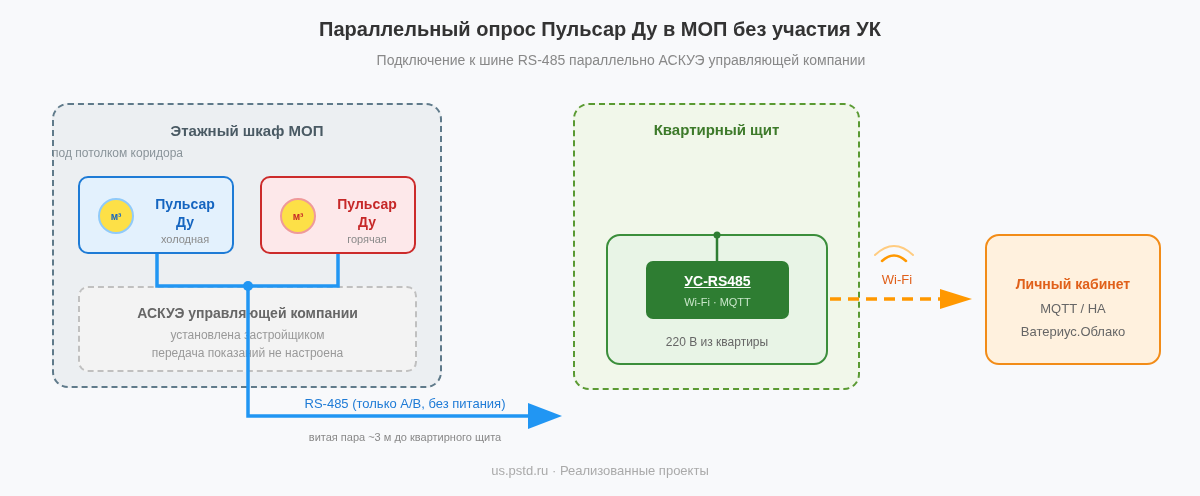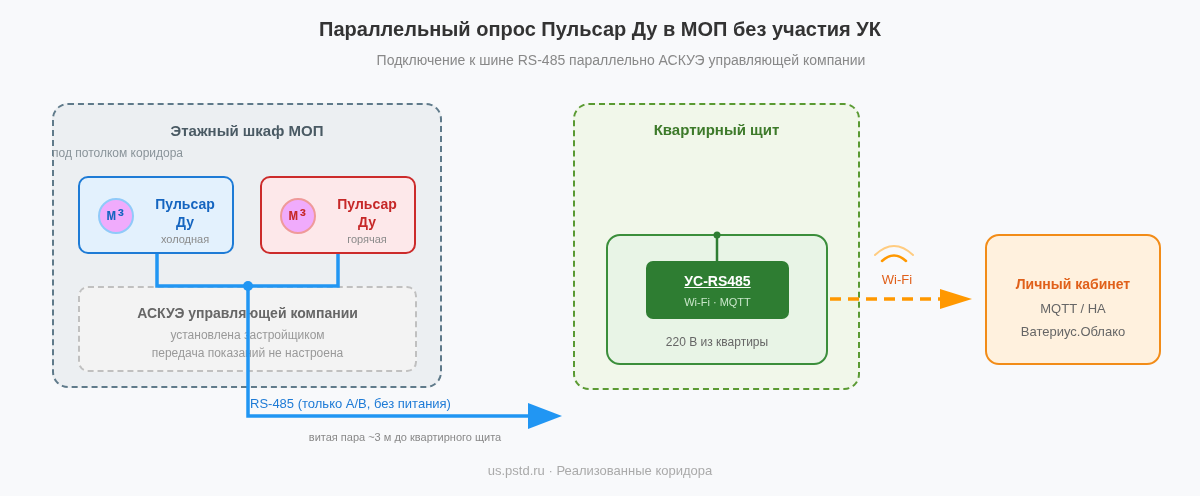--- a/index.html
+++ b/index.html
@@ -7,22 +7,22 @@
          font-family:"Liberation Sans", sans-serif; }
   .abs { position:absolute; }
   .title { left:0; width:1200px; top:18px; text-align:center; font-size:20px; font-weight:bold; color:#333; }
   .subtitle { left:0; width:1200px; top:52px; text-align:center; font-size:14px; color:#888;margin-left:21px; }
   .cabinet { left:52px; top:103px; width:390px; height:285px; border:2.5px dashed #5f7a8a; border-radius:16px; background:#eceff2; box-sizing:border-box; }
   .cab-title { left:52px; width:390px; top:122px; text-align:center; font-size:15px; font-weight:bold; color:#4a5a64; }
   .cab-sub { left:52px; width:390px; top:146px; text-align:left; font-size:12px; color:#8a949a; }
   .meter { width:156px; height:78px; border-radius:10px; box-sizing:border-box; border:2.5px solid; }
   .meter.cold { left:78px; top:176px; background:#e3f1fd; border-color:#1e7bd6; }
   .meter.hot { left:260px; top:176px; background:#fde8ea; border-color:#cc2b2b; }
-  .badge { width:36px; height:36px; border-radius:50%; background:#f0abfc; border:2px solid; box-sizing:border-box;
-           display:flex; align-items:center; justify-content:center; font-size:16px; font-weight:bold;font-family:Liberation Mono, monospace; }
+  .badge { width:36px; height:36px; border-radius:50%; background:#fde047; border:2px solid; box-sizing:border-box;
+           display:flex; align-items:center; justify-content:center; font-size:10px; font-weight:bold; }
   .meter .badge { left:18px; top:20px; }
   .cold .badge { border-color:#90caf9; color:#1565c0; }
   .hot .badge { border-color:#ef9a9a; color:#c62828; }
   .m-name { left:66px; width:78px; top:17px; text-align:center; font-size:14px; font-weight:bold; line-height:18px; }
   .cold .m-name { color:#1565c0; } .hot .m-name { color:#c62828; }
   .m-sub { left:66px; width:78px; top:55px; text-align:center; font-size:11px; color:#8a8a8a; }
   .askue { left:78px; top:286px; width:339px; height:86px; border:2px dashed #c0c0c0; border-radius:10px; background:#f3f3f3; box-sizing:border-box; }
   .askue-title { left:78px; width:339px; top:305px; text-align:center; font-size:14px; font-weight:bold; color:#666; }
   .askue-l1 { left:78px; width:339px; top:328px; text-align:center; font-size:12px; color:#999; }
   .askue-l2 { left:78px; width:339px; top:346px; text-align:center; font-size:12px; color:#999; }
@@ -31,21 +31,21 @@
   .inner { left:606px; top:234px; width:222px; height:131px; border:2.5px solid #3b8e3b; border-radius:14px; background:#e8f4e6; box-sizing:border-box; }
   .device { left:646px; top:261px; width:143px; height:58px; border-radius:7px; background:#2e7d32; }
   .dev-name { left:646px; width:143px; top:273px; text-align:center; font-size:14px; font-weight:bold; color:#fff;text-decoration:underline; }
   .dev-sub { left:646px; width:143px; top:296px; text-align:center; font-size:11px; color:#c8e6c9; }
   .power { left:606px; width:222px; top:335px; text-align:center; font-size:12px; color:#666; }
   .cloud { left:985px; top:234px; width:176px; height:131px; border:2.5px solid #f28c18; border-radius:14px; background:#fff1de; box-sizing:border-box; }
   .cloud-title { left:985px; width:176px; top:276px; text-align:center; font-size:14px; font-weight:bold; color:#e0601a; }
   .cloud-l1 { left:985px; width:176px; top:301px; text-align:center; font-size:13px; color:#666; }
   .cloud-l2 { left:985px; width:176px; top:324px; text-align:center; font-size:13px; color:#666; }
   .wifi-label { left:872px; width:50px; top:272px; text-align:center; font-size:13px; color:#e0601a; }
-  .rs-label { left:250px; width:310px; top:396px; text-align:left; font-size:13px; color:#1e7bd6; }
+  .rs-label { left:250px; width:310px; top:396px; text-align:center; font-size:13px; color:#1e7bd6; }
   .rs-sub { left:270px; width:270px; top:431px; text-align:center; font-size:11px; color:#888; }
   .footer { left:0; width:1200px; top:463px; text-align:center; font-size:13px; color:#aaa; }
   svg.lines { position:absolute; left:0; top:0; }
 </style>
 </head>
 <body>
 
 <div class="abs title">Параллельный опрос Пульсар Ду в МОП без участия УК</div>
 <div class="abs subtitle">Подключение к шине RS-485 параллельно АСКУЭ управляющей компании</div>
 
@@ -98,13 +98,13 @@
   <g fill="none" stroke-linecap="round">
     <path d="M875,255 Q894,237 913,255" stroke="#ffcc80" stroke-width="2"></path>
     <path d="M882,261 Q894,250 906,261" stroke="#ff9800" stroke-width="2.5"></path>
   </g>
 </svg>
 
 <div class="abs wifi-label">Wi-Fi</div>
 <div class="abs rs-label">RS-485 (только A/B, без питания)</div>
 <div class="abs rs-sub">витая пара ~3 м до квартирного щита</div>
 
-<div class="abs footer">us.pstd.ru · Реализованные коридора</div>
+<div class="abs footer">us.pstd.ru · Реализованные проекты</div>
 
 </body></html>

